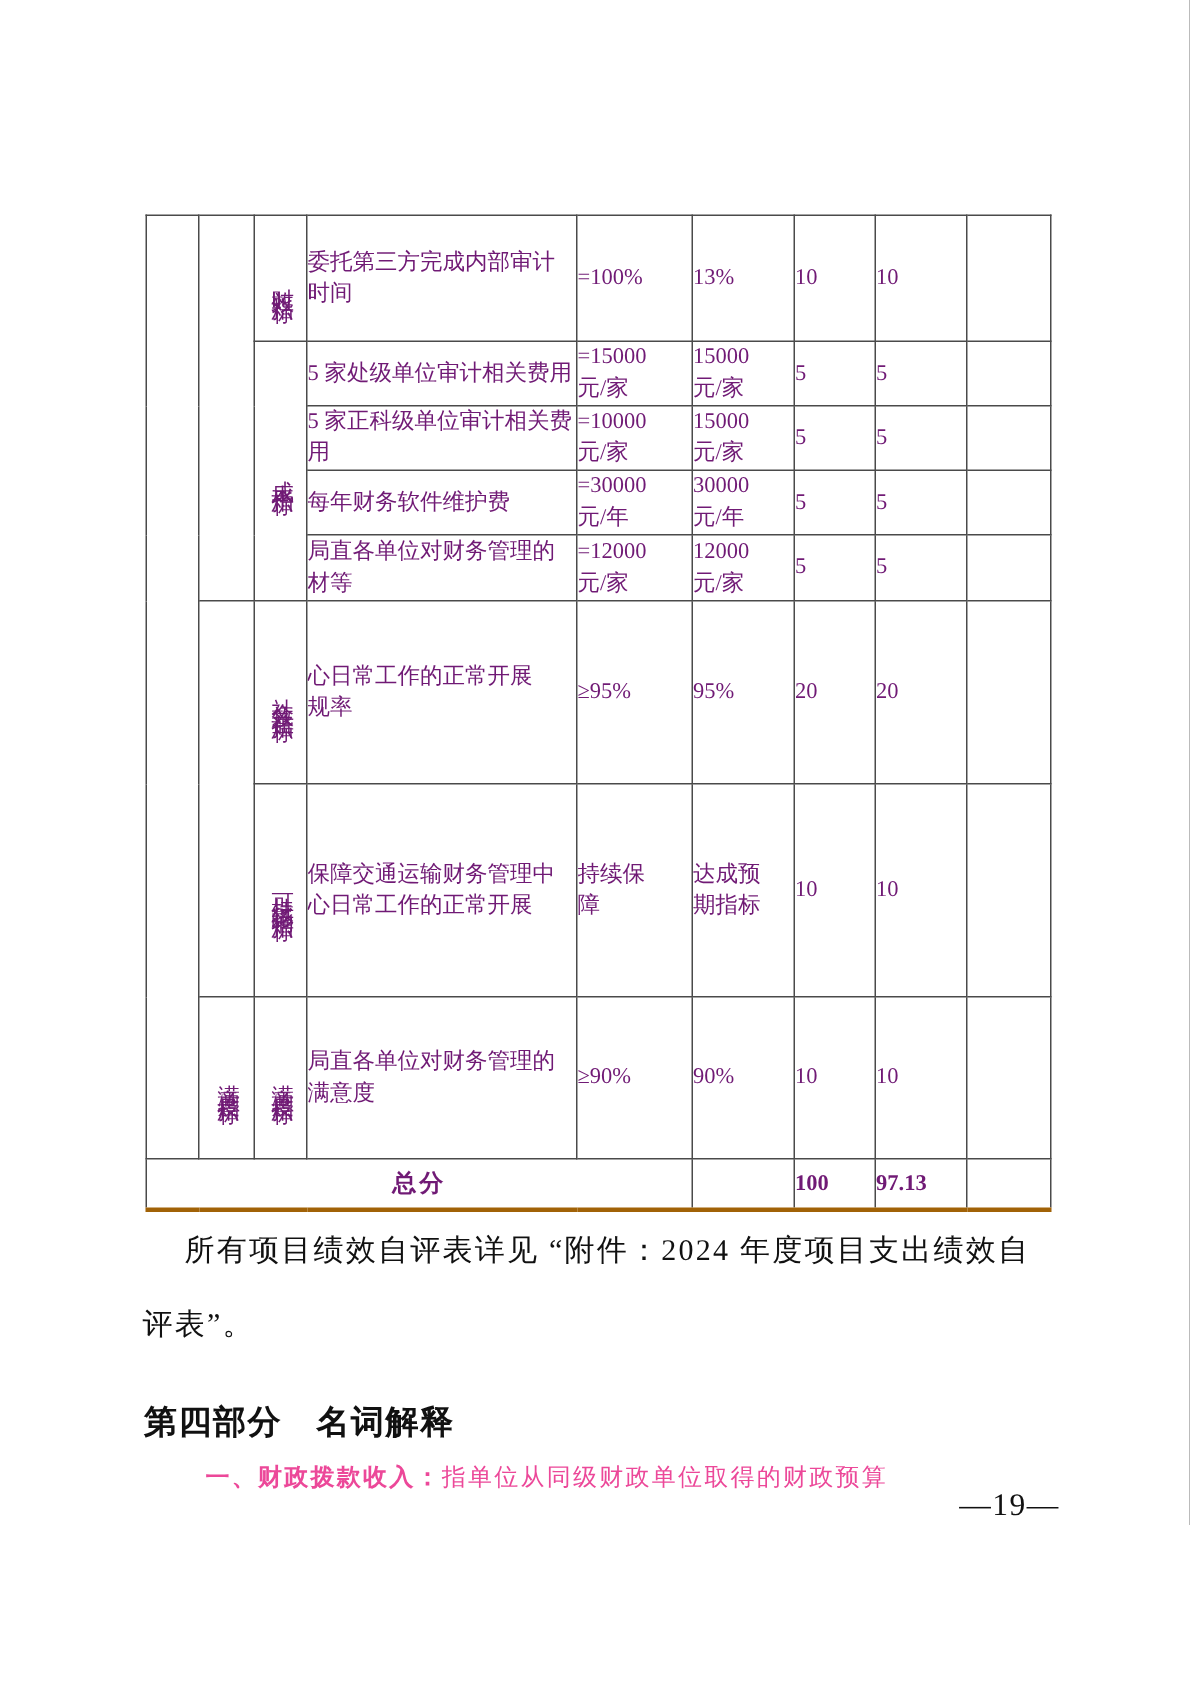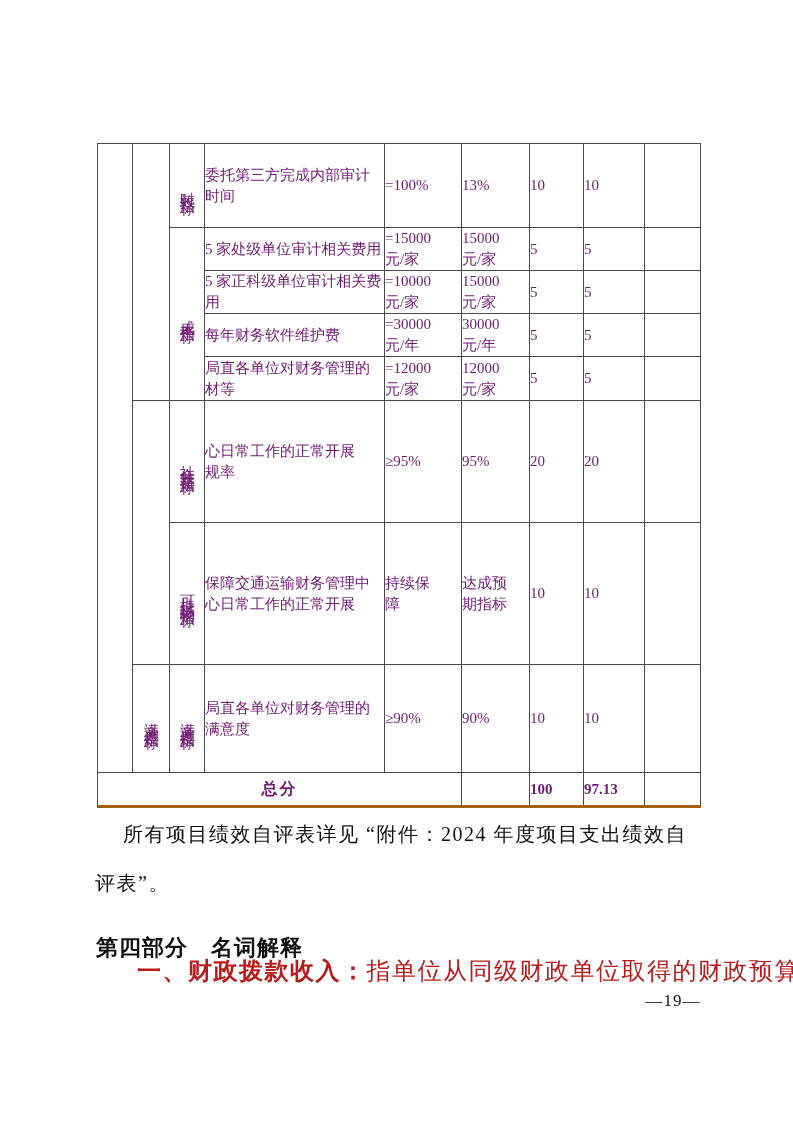--- a/index.html
+++ b/index.html
@@ -36,30 +36,30 @@
     font-size:20px;line-height:49px;letter-spacing:1.5px;color:#111;
   }
   .note-l1{text-indent:28px;white-space:nowrap;}
   .note-l2{white-space:nowrap;}
   .heading{
     position:absolute;left:96px;top:885px;
     font-family:"Liberation Sans","DejaVu Sans",sans-serif;
     font-weight:bold;font-size:22px;letter-spacing:1px;color:#111;white-space:nowrap;margin-top:48px;
   }
   .term{
-    position:absolute;left:95px;top:955px;width:620px;
-    font-size:24px;letter-spacing:1.5px;color:#b91c1c;white-space:nowrap;text-indent:42px;
+    position:absolute;left:95px;top:975px;width:620px;
+    font-size:16px;letter-spacing:1.5px;color:#ec4899;white-space:nowrap;text-indent:42px;
   }
   .term .lead{
     font-family:"Liberation Sans","DejaVu Sans",sans-serif;
     font-weight:bold;
   }
   .pageno{
     position:absolute;left:633px;top:991px;width:80px;text-align:center;
-    font-size:17px;letter-spacing:1px;color:#111;
+    font-size:21px;letter-spacing:1px;color:#111;
   }
 </style>
 </head>
 <body>
 
 <div class="page">
 
   <table class="eval">
     <colgroup>
       <col style="width:35px">

